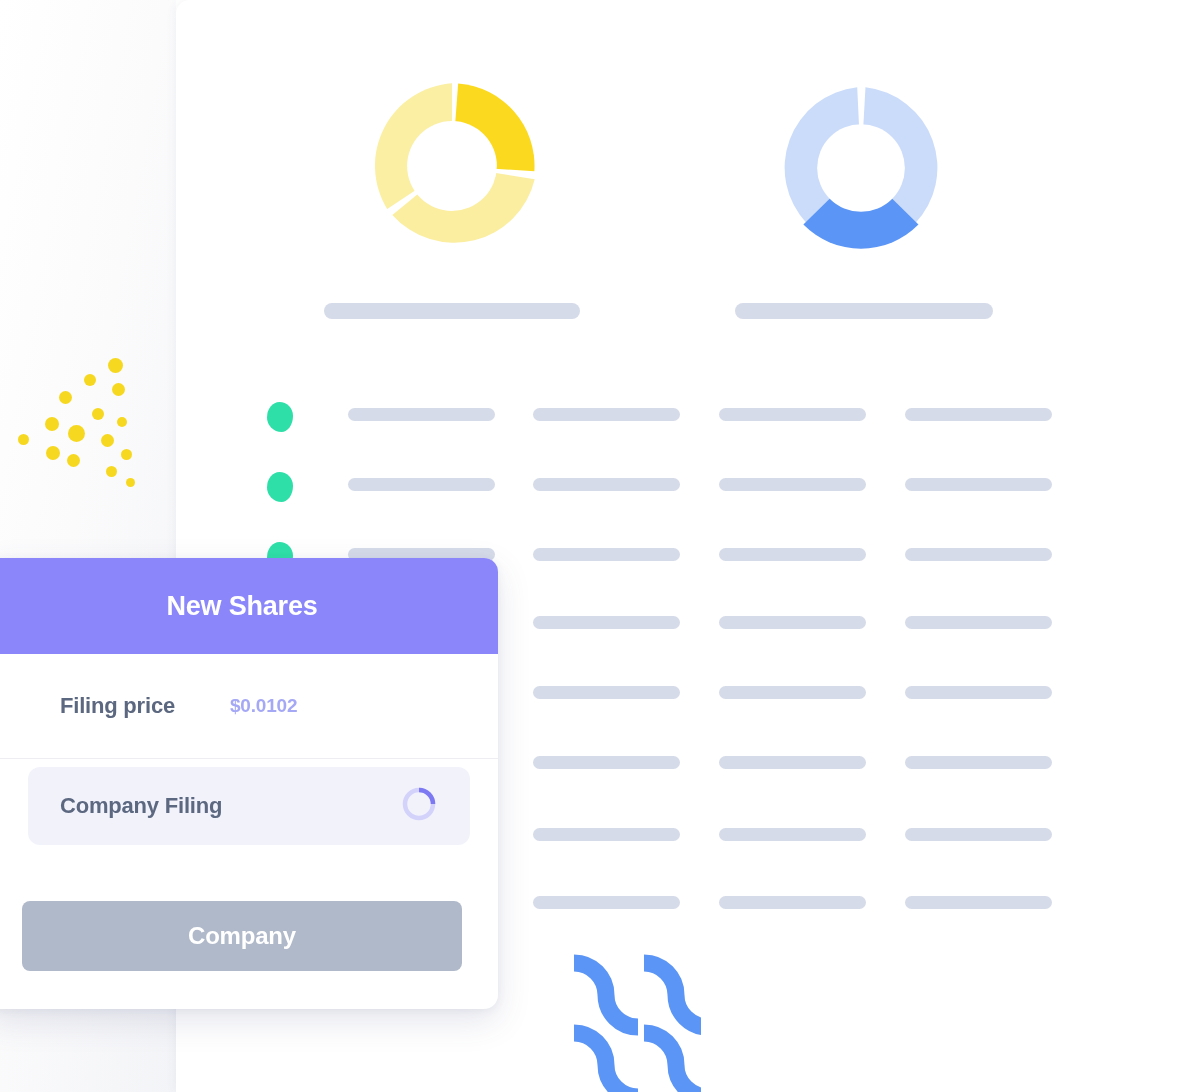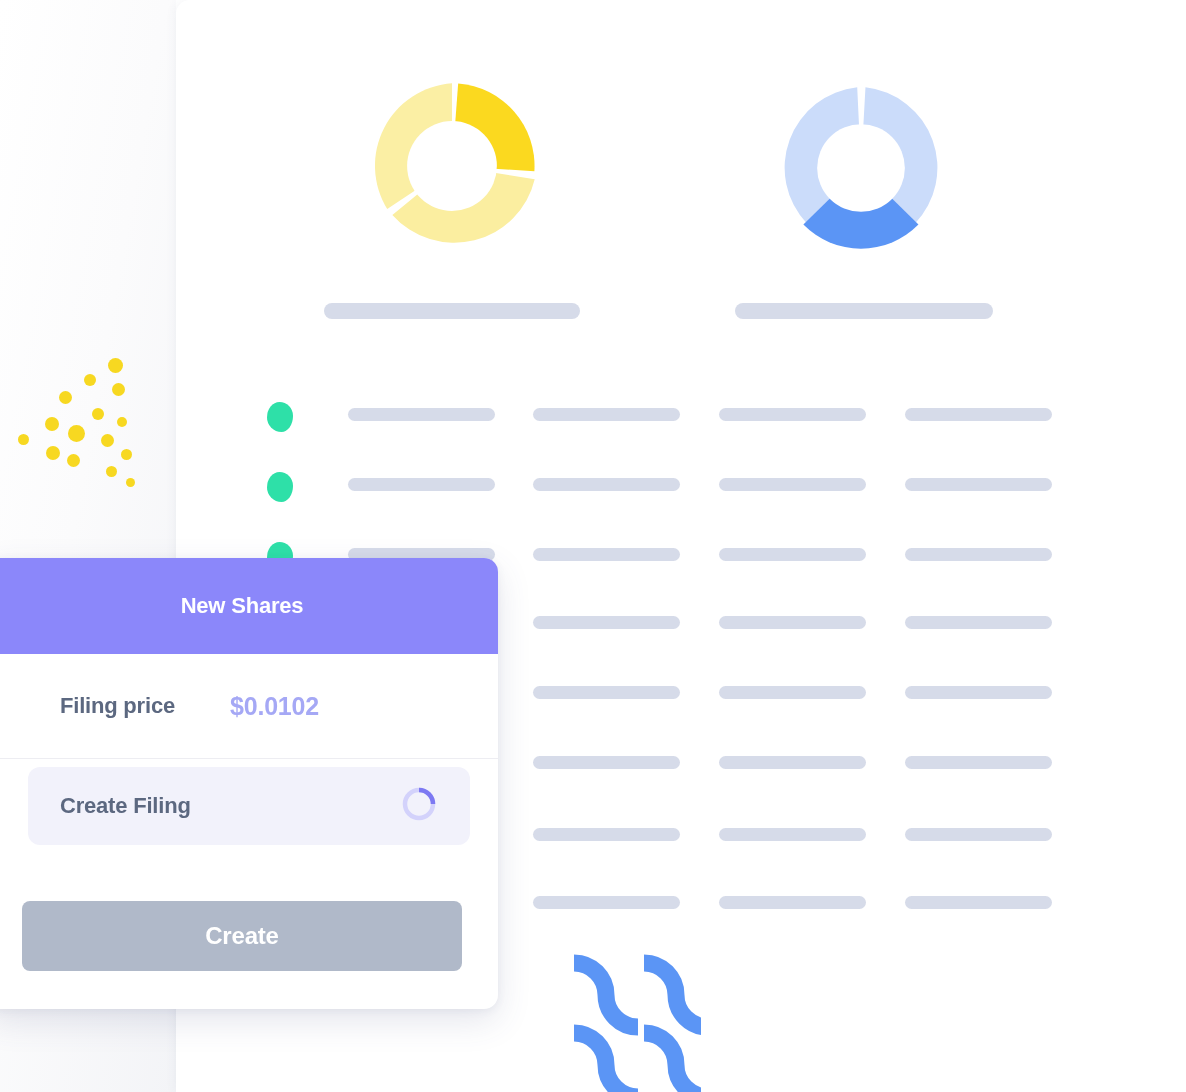--- a/index.html
+++ b/index.html
@@ -86,41 +86,41 @@
   }
   .share-header {
     height: 96px;
     background: #8b87fa;
     display: flex;
     align-items: center;
     justify-content: center;
   }
   .share-header-title {
     color: #ffffff;
-    font-size: 22px;
+    font-size: 27px;
     font-weight: 700;
     letter-spacing: -0.2px;
   }
   .price-row {
     display: flex;
     align-items: center;
     height: 104px;
     padding: 0 0 0 74px;
     border-bottom: 1px solid #ededf2;
   }
   .price-label {
     color: #5c6880;
     font-size: 22px;
     font-weight: 700;
     letter-spacing: -0.2px;
     width: 170px;
   }
   .price-value {
     color: #a5a8f5;
-    font-size: 25px;
+    font-size: 19px;
     font-weight: 700;
     letter-spacing: -0.2px;
   }
   .task-row {
     display: flex;
     align-items: center;
     justify-content: space-between;
     margin: 0 42px 0 74px;
     height: 62px;
   }
@@ -277,27 +277,27 @@
       <span class="share-header-title">New Shares</span>
     </div>
 
     <div class="price-row">
       <span class="price-label">Filing price</span>
       <span class="price-value">$0.0102</span>
     </div>
 
 
     <div class="task-row pending">
-      <span class="task-label">Create Filing</span>
+      <span class="task-label">Company Filing</span>
       <span class="spinner-icon">
         <svg width="38" height="38" viewBox="0 0 38 38">
           <circle cx="19" cy="19" r="14" fill="none" stroke="#d3d2fb" stroke-width="4.5"></circle>
           <path d="M 19 5 A 14 14 0 0 1 33 19" fill="none" stroke="#7d79f2" stroke-width="4.5" stroke-linecap="butt"></path>
         </svg>
       </span>
     </div>
 
-    <button class="create-btn">Create</button>
+    <button class="create-btn">Company</button>
 
     <div class="card-pad-bottom"></div>
   </div>
 
 </div>
 
 </body></html>

